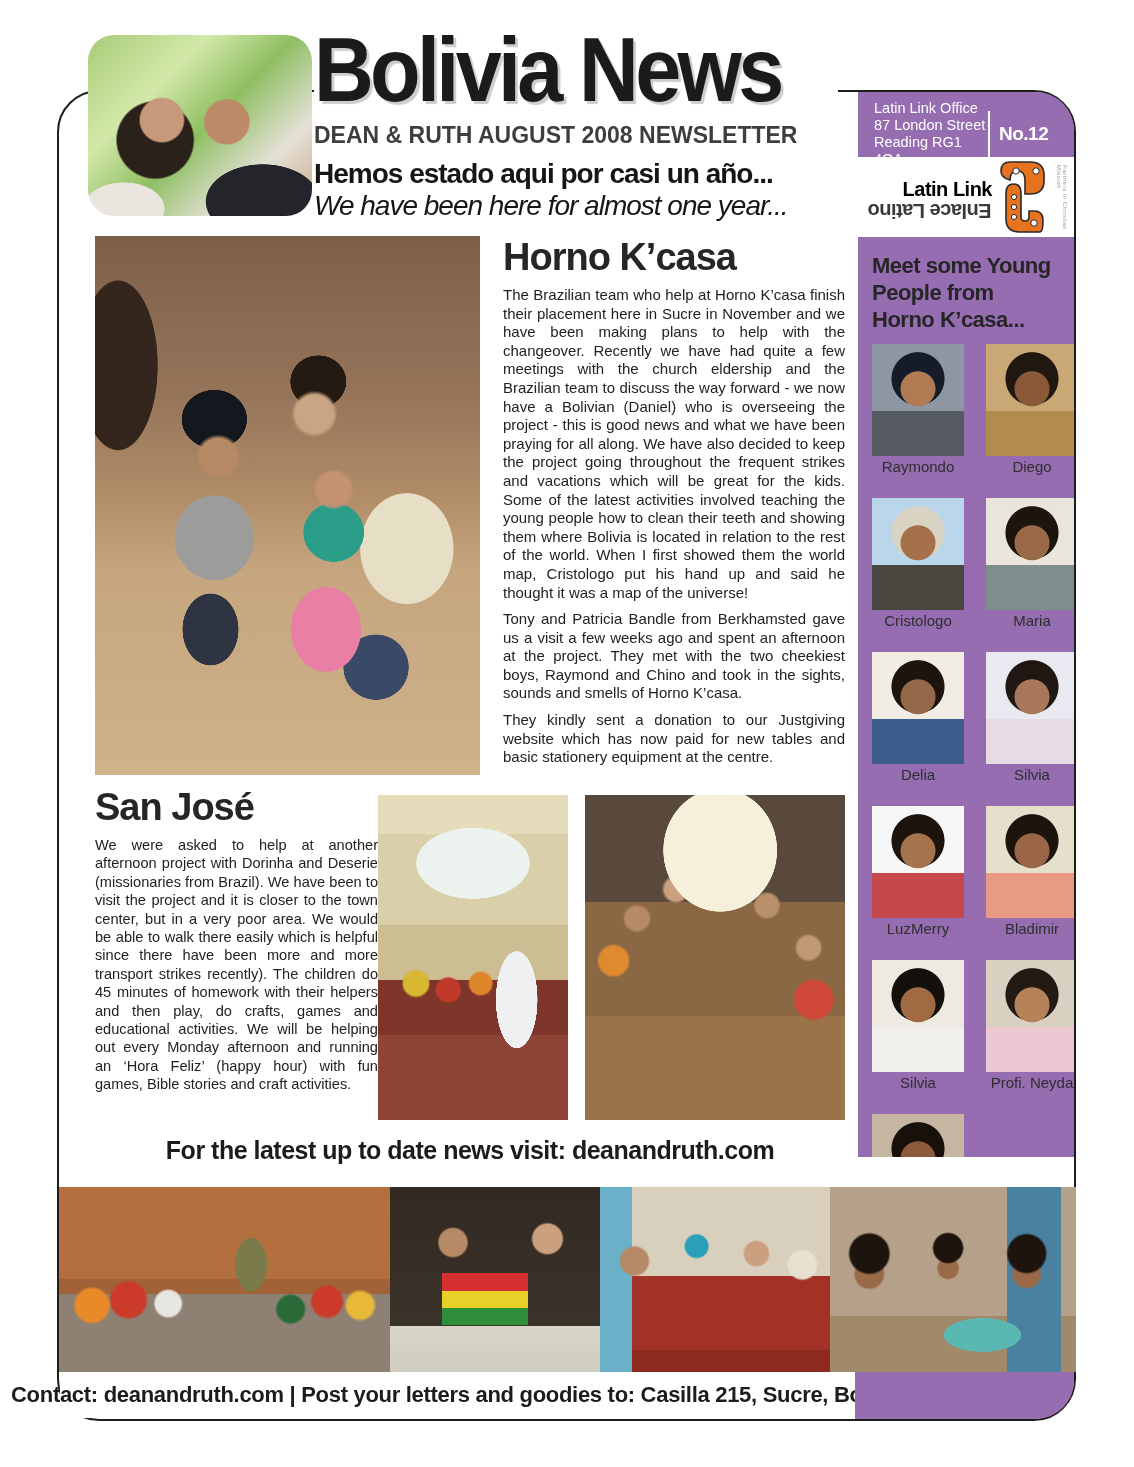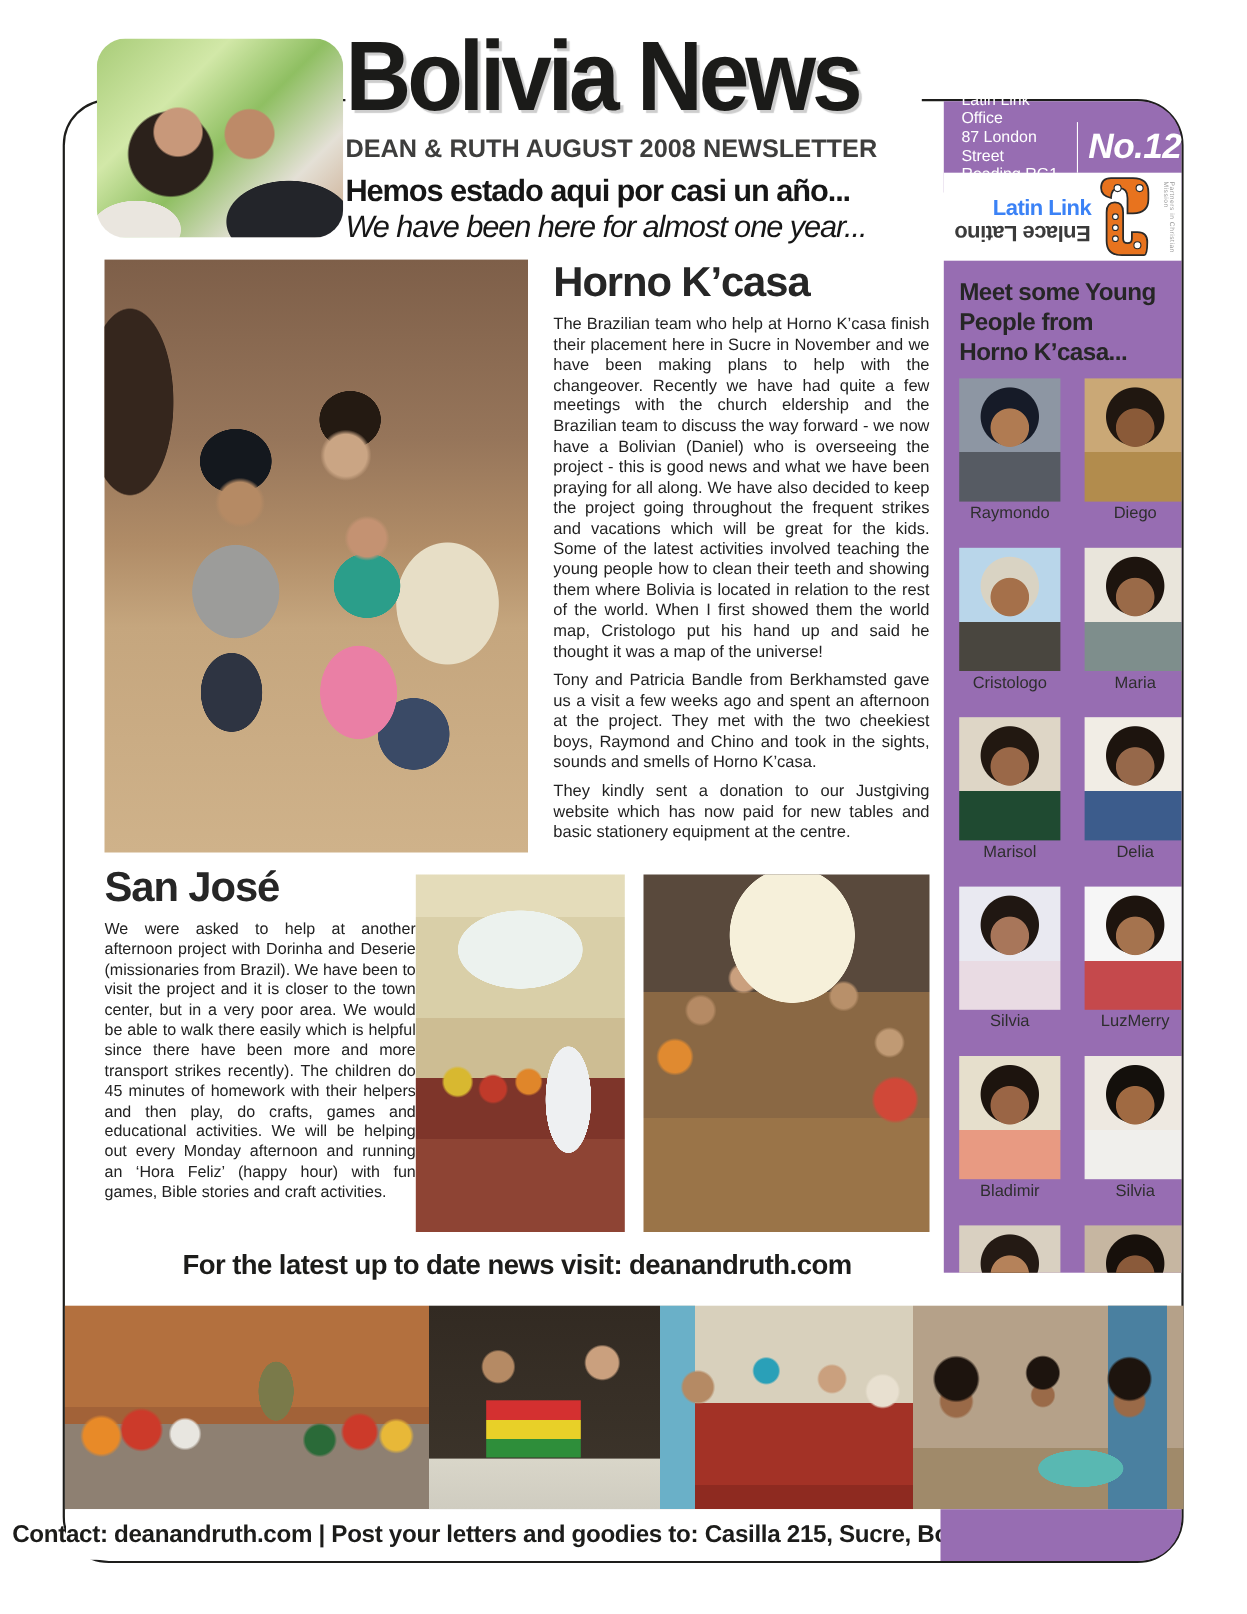--- a/index.html
+++ b/index.html
@@ -31,27 +31,27 @@
     text-shadow:3px 3px 1px rgba(130,130,130,.4);white-space:nowrap;}
   .nl-subtitle{margin-top:10px;font-size:23px;font-weight:bold;color:#3e3e3d;letter-spacing:0;white-space:nowrap;}
   .nl-tag-es{margin-top:9px;font-size:28px;font-weight:bold;color:#161616;letter-spacing:-1px;white-space:nowrap;}
   .nl-tag-en{margin-top:0;font-size:28px;font-weight:normal;font-style:italic;color:#161616;letter-spacing:-1px;white-space:nowrap;}
 
   
   .issue-box{position:absolute;left:858px;top:92px;width:216px;height:83px;background:var(--purple);
     border-top-right-radius:38px;display:flex;align-items:center;}
   .addr{padding-left:16px;width:128px;font-size:14.5px;line-height:17px;color:#fff;}
   .issue-divider{width:2px;height:46px;background:#fff;margin:0 9px 0 2px;}
-  .issue-no{font-size:32px;font-weight:bold;color:#fff;letter-spacing:-.5px;font-style:italic;}
+  .issue-no{font-size:19px;font-weight:bold;color:#fff;letter-spacing:-.5px;}
 
   
   .logo-panel{position:absolute;left:858px;top:157px;width:216px;height:80px;background:#fff;}
   .logo-glyph{position:absolute;right:20px;top:2px;}
   .logo-text{position:absolute;right:82px;top:22px;text-align:right;}
-  .logo-en{font-size:20px;font-weight:bold;color:#3b82f6;letter-spacing:-.5px;line-height:21px;}
+  .logo-en{font-size:20px;font-weight:bold;color:#000000;letter-spacing:-.5px;line-height:21px;}
   .logo-es{font-size:20px;font-weight:bold;color:#3a3a3a;letter-spacing:-.5px;line-height:21px;transform:rotate(180deg);}
   .logo-vert{position:absolute;right:6px;top:8px;writing-mode:vertical-rl;font-size:6px;color:#999;letter-spacing:.5px;}
 
   
   .sidebar{position:absolute;left:858px;top:237px;width:216px;height:920px;background:var(--purple);
     padding:15px 0 0 14px;overflow:hidden;}
   .sb-title{font-size:22px;line-height:27px;font-weight:bold;color:#262626;letter-spacing:-.5px;}
   .people-grid{margin-top:11px;display:grid;grid-template-columns:92px 92px;column-gap:11px;row-gap:5px;gap:22px;}
   .person{text-align:center;}
   .thumb{width:92px;height:112px;
@@ -229,24 +229,20 @@
         </figure>
       <figure class="person">
           <div class="thumb t1"></div>
           <figcaption>Cristologo</figcaption>
         </figure>
       <figure class="person">
           <div class="thumb t3"></div>
           <figcaption>Maria</figcaption>
         </figure>
       <figure class="person">
-          <div class="thumb t4"></div>
-          <figcaption>Marisol</figcaption>
-        </figure>
-      <figure class="person">
           <div class="thumb t5"></div>
           <figcaption>Delia</figcaption>
         </figure>
       <figure class="person">
           <div class="thumb t6"></div>
           <figcaption>Silvia</figcaption>
         </figure>
       <figure class="person">
           <div class="thumb t7"></div>
           <figcaption>LuzMerry</figcaption>

